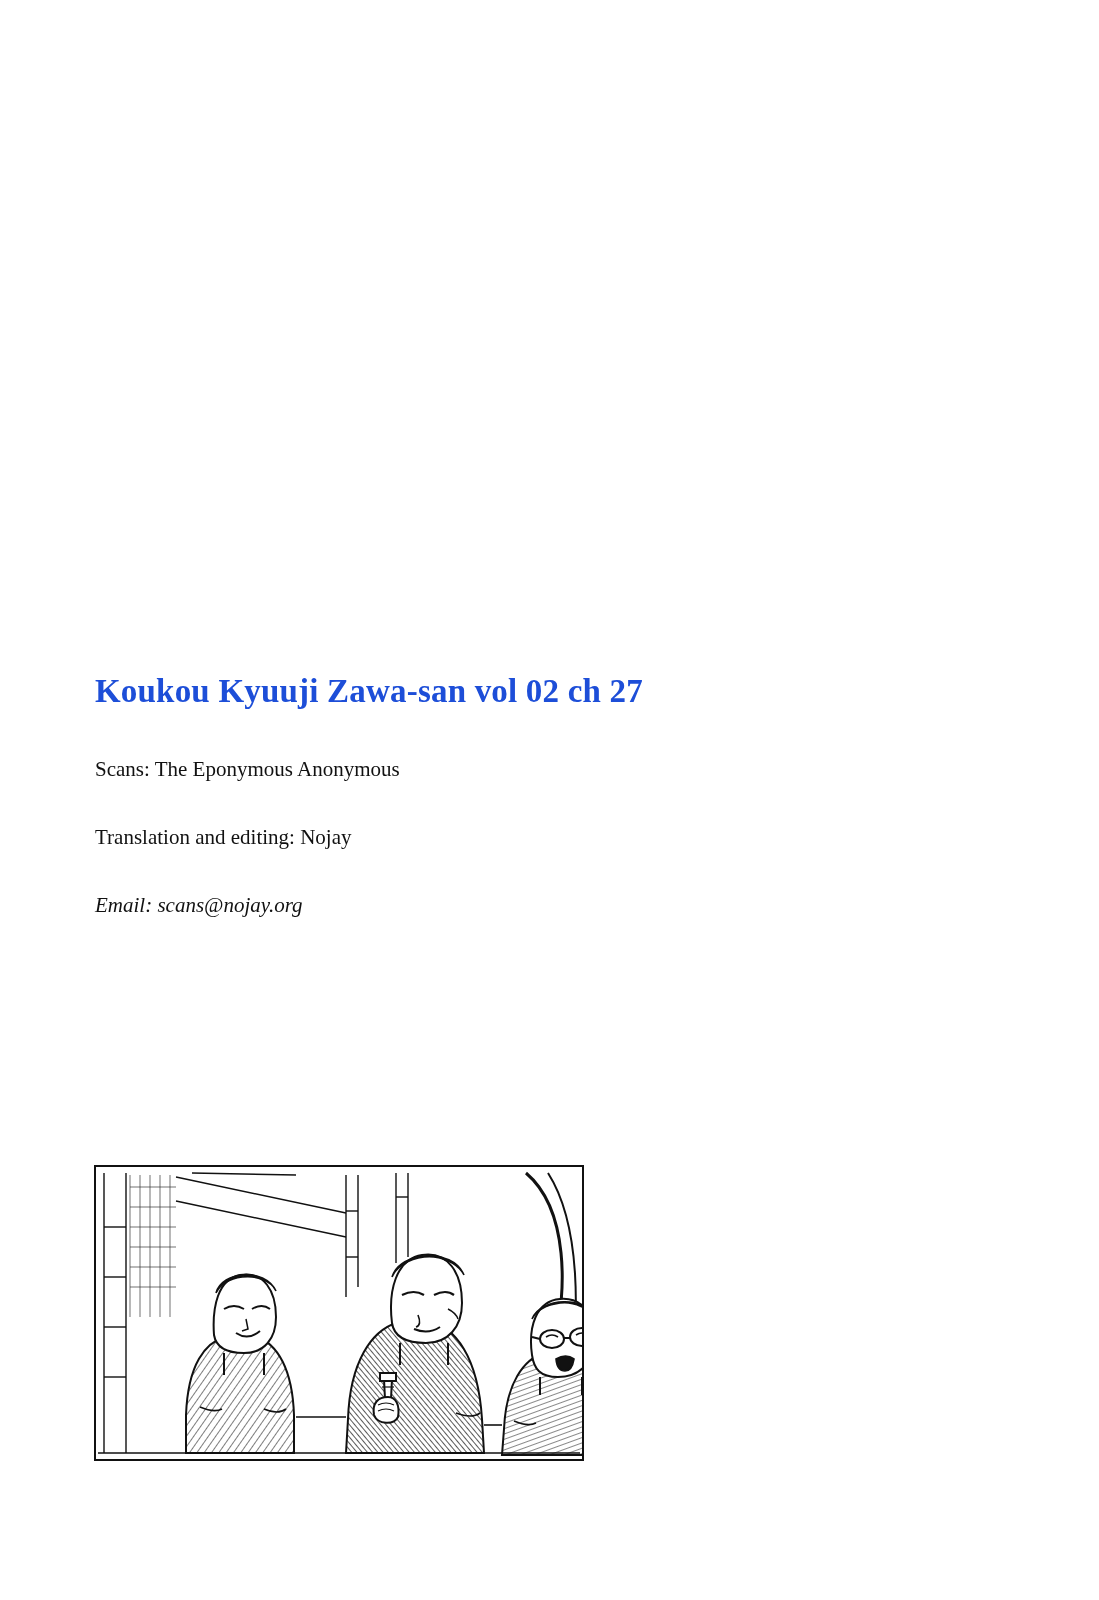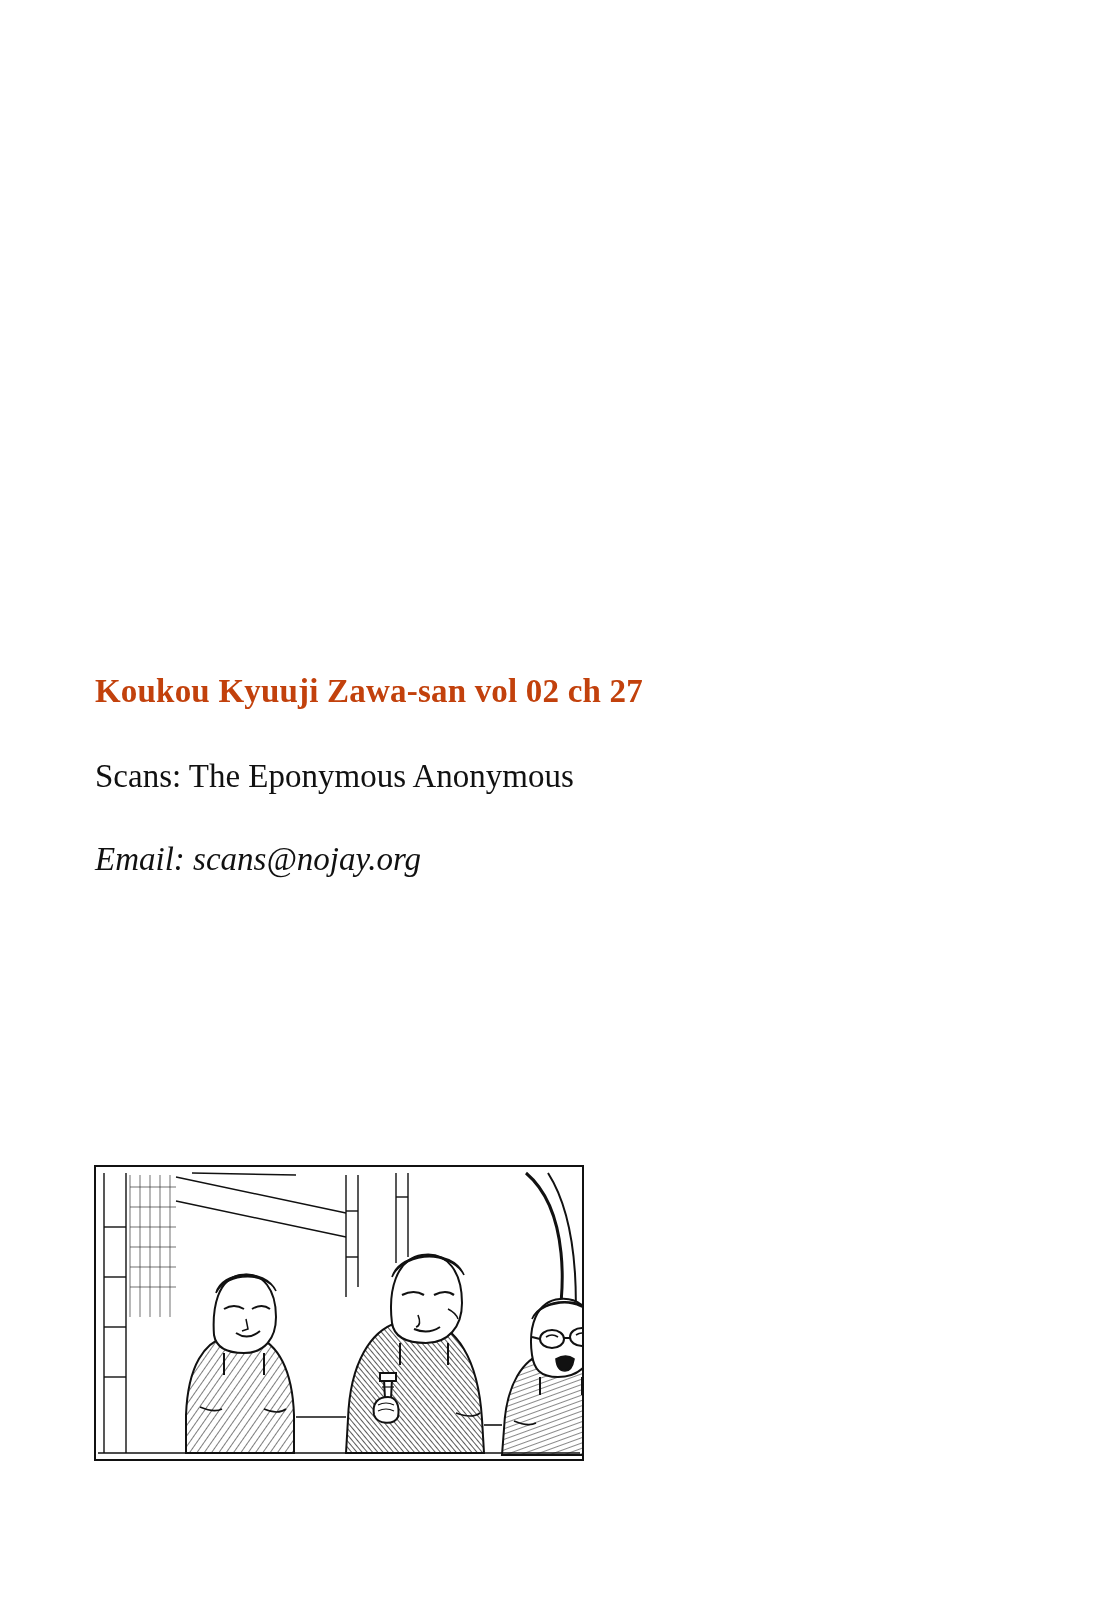--- a/index.html
+++ b/index.html
@@ -29,26 +29,26 @@
     width: 820px;
   }
 
   .credits-title {
     font-family: "Liberation Serif", serif;
     font-size: 33px;
     font-weight: 700;
     letter-spacing: 0.2px;
     line-height: 1.2;
     margin: 0 0 44px 0;
-    color: #c2410c;
+    color: #1d4ed8;
   }
 
   .credit-line {
     font-family: "Liberation Serif", serif;
-    font-size: 33px;
+    font-size: 21px;
     font-weight: 400;
     line-height: 1.25;
     margin: 0 0 42px 0;
     color: #111111;
   }
 
   .credit-line:last-child {
     margin-bottom: 0;
     font-style: italic;
   }
@@ -78,20 +78,21 @@
 </head>
 <body>
 
 <div class="page">
 
   <div class="credits">
     <h1 class="credits-title">Koukou Kyuuji Zawa-san vol 02 ch 27</h1>
 
     <p class="credit-line">Scans: The Eponymous Anonymous</p>
 
+    <p class="credit-line">Translation and editing: Nojay</p>
 
     <p class="credit-line">Email: scans@nojay.org</p>
   </div>
 
   <div class="panel">
     <svg viewBox="0 0 486 292" preserveAspectRatio="none">
       <defs>
         <pattern id="hatchA" width="6" height="6" patternUnits="userSpaceOnUse" patternTransform="rotate(35)">
           <rect width="6" height="6" fill="#ffffff"></rect>
           <line x1="0" y1="0" x2="0" y2="6" stroke="#111111" stroke-width="1.1"></line>

